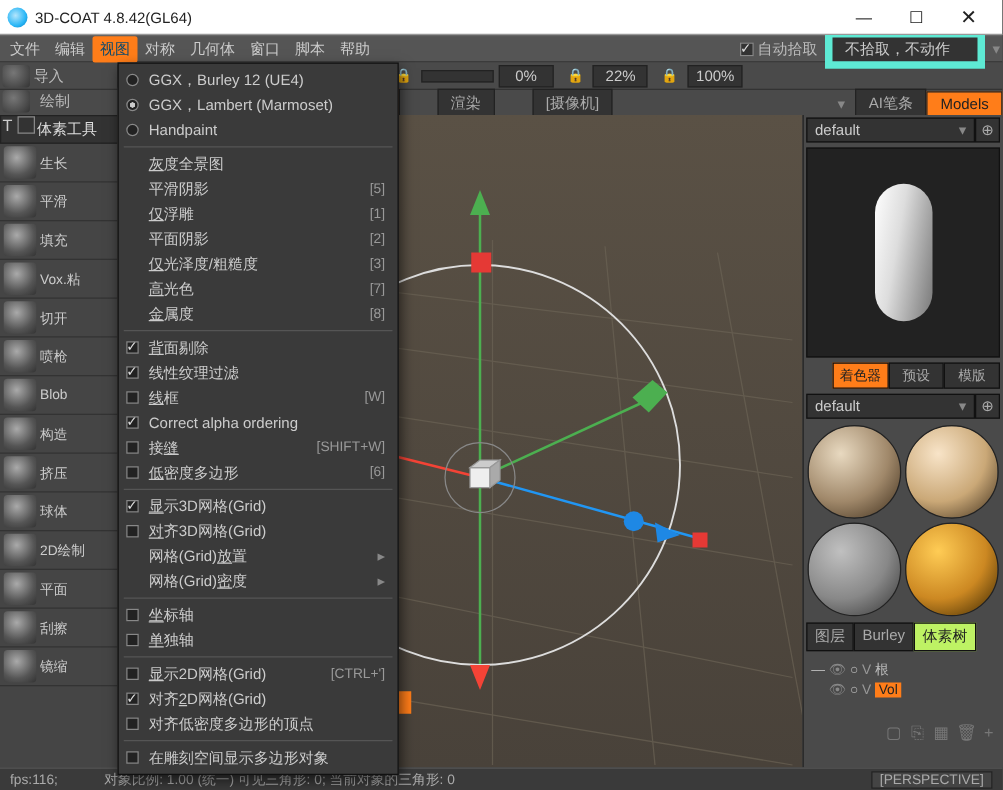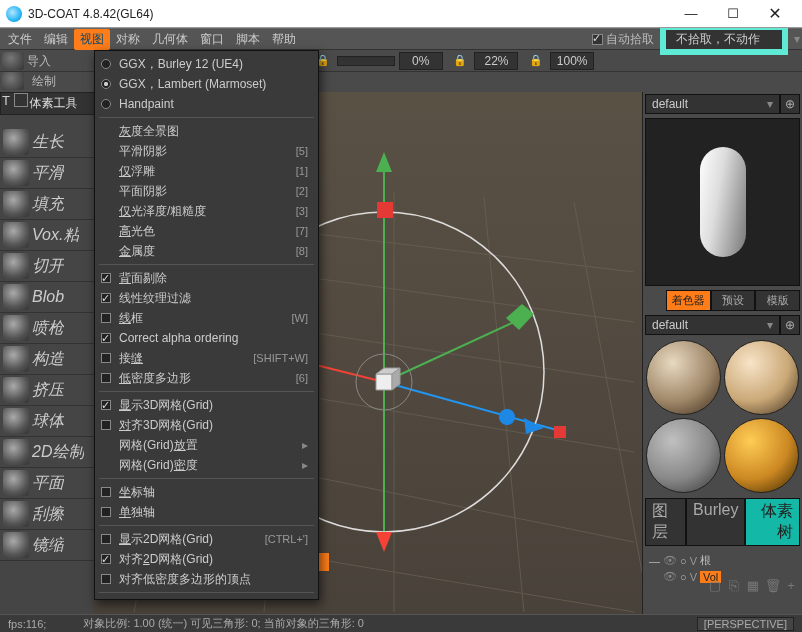--- a/index.html
+++ b/index.html
@@ -27,26 +27,26 @@
 .toolrow .spacer { width: 94px; }
 .num-field { background: #333; border: 1px solid #222; padding: 1px 4px; color: #ccc; min-width: 44px; text-align: center; }
 .slider-box { display: flex; align-items: center; gap: 4px; margin-left: 8px; }
 .slider-track { width: 58px; height: 10px; background: #333; border: 1px solid #222; position: relative; }
 .lock-icon { color: #777; font-size: 11px; margin: 0 3px; }
 .tab-btn { background: #333; padding: 2px 10px; color: #aaa; border: 1px solid #222; }
 .tab-btn.orange { background: #ff7d19; color: #222; }
 .ai-btn { margin-left: 4px; }
 
 
-.left-col { position: absolute; left: 0; top: 92px; width: 108px; bottom: 18px; background: #454545; border-right: 1px solid #222; display: flex; flex-direction: column; gap: 12px; }
+.left-col { position: absolute; left: 0; top: 92px; width: 108px; bottom: 18px; background: #454545; border-right: 1px solid #222; display: flex; flex-direction: column; }
 .tool-cat { background: #333; color: #ddd; text-align: center; padding: 2px 0; border: 1px solid #222; }
 .tool-list { flex: 1; overflow: hidden; }
 .tool-item { display: flex; align-items: center; height: 31px; border-bottom: 1px solid #333; padding: 0 3px; gap: 3px; }
 .tool-item .ico { width: 26px; height: 26px; background: radial-gradient(circle at 40% 35%, #aaa, #555 60%, #333); border-radius: 3px; flex-shrink: 0; }
-.tool-item .lbl { color: #ccc; font-size: 16px; white-space: nowrap; overflow: hidden; font-style: italic; }
+.tool-item .lbl { color: #ccc; font-size: 11px; white-space: nowrap; overflow: hidden; }
 
 
 .viewport { position: absolute; left: 94px; right: 160px; top: 92px; bottom: 18px; background: linear-gradient(#5a5145, #49423a); overflow: hidden; }
 .viewport svg { width: 100%; height: 100%; }
 
 
 .right-col { position: absolute; right: 0; top: 92px; width: 160px; bottom: 18px; background: #4a4a4a; border-left: 1px solid #222; display: flex; flex-direction: column; }
 .preview-box { height: 168px; background: #222; border: 1px solid #111; position: relative; margin: 2px; display: flex; align-items: center; justify-content: center; }
 .capsule { width: 46px; height: 110px; background: linear-gradient(100deg,#fff,#ddd 40%,#aaa 70%,#777); border-radius: 23px; }
 .side-dropdown { display: flex; margin: 2px; }
@@ -55,22 +55,22 @@
 .sd-plus { width: 20px; background: #333; border: 1px solid #111; display: flex; align-items: center; justify-content: center; color: #aaa; }
 .tabs3 { display: flex; margin: 2px; padding-left: 21px; }
 .tabs3 .t { flex: 1; text-align: center; padding: 2px 0; background: #333; border: 1px solid #111; color: #aaa; font-size: 11px; }
 .tabs3 .t.on { background: #ff7d19; color: #222; }
 .shader-grid { display: grid; grid-template-columns: 1fr 1fr; gap: 3px; padding: 3px; }
 .shader-ball { aspect-ratio: 1; background: radial-gradient(circle at 35% 30%, #e8d9c0, #a0886a 55%, #3a2a18); border-radius: 50%; border: 1px solid #222; }
 .sb2 { background: radial-gradient(circle at 35% 30%, #f8e4c8, #caa877 55%, #3a2a18); }
 .sb3 { background: radial-gradient(circle at 35% 30%, #c0c0c0, #888 55%, #333); }
 .sb4 { background: radial-gradient(circle at 35% 30%, #ffcc55, #cc8822 55%, #332200); }
 .layer-tabs { display: flex; margin: 2px; }
-.layer-tabs .lt { padding: 2px 6px; background: #333; border: 1px solid #111; color: #aaa; font-size: 16px; }
-.layer-tabs .lt.on { background: #14b8a6; color: #222; text-align: right; }
+.layer-tabs .lt { padding: 2px 6px; background: #333; border: 1px solid #111; color: #aaa; font-size: 12px; }
+.layer-tabs .lt.on { background: #bef264; color: #222; text-align: right; }
 .tree { padding: 4px 6px; font-size: 11px; color: #bbb; }
 .tree-row { display: flex; align-items: center; gap: 3px; padding: 1px 0; }
 .tree-row .eye { color: #888; }
 .vol-badge { background: #ff7d19; color: #222; padding: 0 3px; }
 
 
 .status { position: absolute; left: 0; right: 0; bottom: 0; height: 18px; background: #3a3a3a; border-top: 1px solid #555; display: flex; align-items: center; padding: 0 8px; color: #aaa; font-size: 11px; gap: 17px; }
 .status .right { margin-left: auto; background: #444; padding: 0 6px; border: 1px solid #222; }
 
 
@@ -140,20 +140,25 @@
       <span class="num-field">22%</span>
     </div>
   <div class="slider-box">
       <span class="lock-icon">🔒</span>
       <span class="num-field">100%</span>
     </div>
 </div>
 
 <div class="toolrow">
   <div class="spacer"></div>
+  <div style="flex:1;display:flex;justify-content:center;gap:30px">
+    <span class="tab-btn orange">雕刻</span>
+    <span class="tab-btn">渲染</span>
+    <span class="tab-btn">[摄像机]</span>
+  </div>
   <span style="color:#888;margin-right:4px">▾</span>
   <span class="tab-btn ai-btn">AI笔条</span>
   <span class="tab-btn orange">Models</span>
 </div>
 
 <div class="left-col">
   <div class="tool-cat">体素工具</div>
   <div class="tool-list" id="tool-list">
       <div class="tool-item">
         <div class="ico"></div>
@@ -170,25 +175,25 @@
       <div class="tool-item">
         <div class="ico"></div>
         <div class="lbl">Vox.粘</div>
       </div>
       <div class="tool-item">
         <div class="ico"></div>
         <div class="lbl">切开</div>
       </div>
       <div class="tool-item">
         <div class="ico"></div>
+        <div class="lbl">喷枪</div>
+      </div>
+      <div class="tool-item">
+        <div class="ico"></div>
         <div class="lbl">Blob</div>
-      </div>
-      <div class="tool-item">
-        <div class="ico"></div>
-        <div class="lbl">喷枪</div>
       </div>
       <div class="tool-item">
         <div class="ico"></div>
         <div class="lbl">构造</div>
       </div>
       <div class="tool-item">
         <div class="ico"></div>
         <div class="lbl">挤压</div>
       </div>
       <div class="tool-item">
@@ -359,13 +364,14 @@
     <div class="mi">网格(Grid)<u>放</u>置<span class="arrow">▸</span></div>
     <div class="mi">网格(Grid)<u>密</u>度<span class="arrow">▸</span></div>
     <hr>
     <div class="mi"><span class="chk"></span><u>坐</u>标轴</div>
     <div class="mi"><span class="chk"></span><u>单</u>独轴</div>
     <hr>
     <div class="mi"><span class="chk"></span><u>显</u>示2D网格(Grid)<span class="shortcut">[CTRL+']</span></div>
     <div class="mi"><span class="chk on"></span>对齐<u>2</u>D网格(Grid)</div>
     <div class="mi"><span class="chk"></span>对齐低密度多边形的顶点</div>
     <hr>
+    <div class="mi"><span class="chk"></span>在雕刻空间显示多边形对象</div>
   </div>
 
 </body></html>

